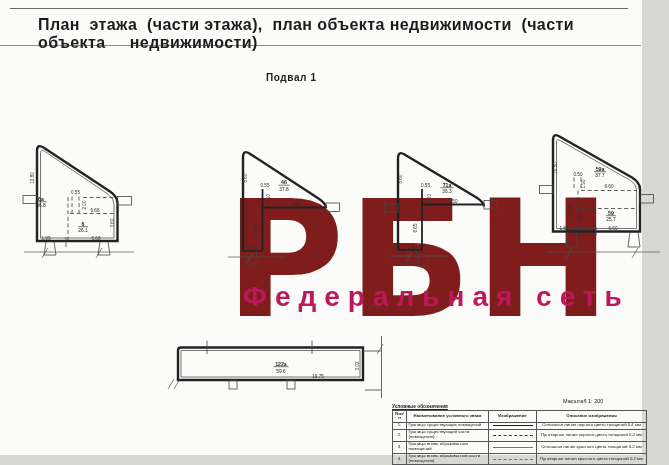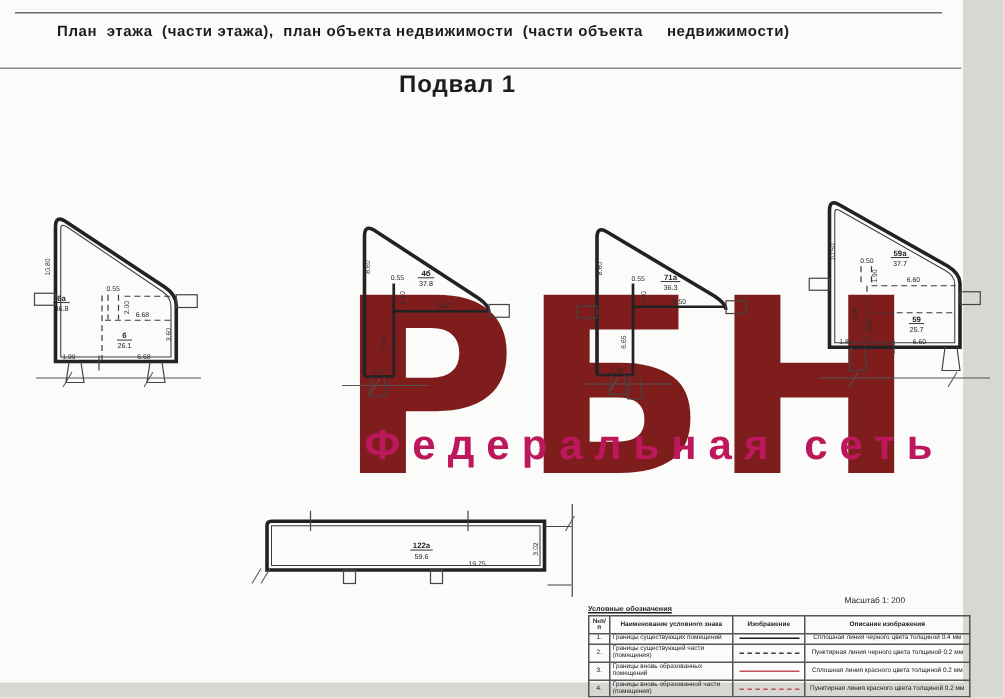--- a/index.html
+++ b/index.html
@@ -1,20 +1,20 @@
 <!DOCTYPE html>
 <html><head>
 <meta charset="utf-8">
 <style>
   html,body{margin:0;padding:0;}
   body{width:669px;height:465px;background:#d7d7d3;font-family:"Liberation Sans",sans-serif;position:relative;overflow:hidden;}
   .page{position:absolute;left:0;top:0;width:642px;height:455px;background:#fbfbf9;}
   .titleline{position:absolute;background:#6a6a6a;height:1px;}
-  .title{position:absolute;left:38px;top:16px;width:580px;font-size:10px;font-weight:bold;color:#1c1c1c;letter-spacing:.4px;white-space:pre-wrap;z-index:3;}
-  .floor{position:absolute;left:266px;top:48px;font-size:16px;font-weight:bold;color:#1d1d1d;letter-spacing:.6px;z-index:3;}
+  .title{position:absolute;left:38px;top:16px;width:580px;font-size:16px;font-weight:bold;color:#1c1c1c;letter-spacing:.4px;white-space:pre-wrap;z-index:3;}
+  .floor{position:absolute;left:266px;top:72px;font-size:10px;font-weight:bold;color:#1d1d1d;letter-spacing:.6px;z-index:3;}
   .wm-logo{position:absolute;left:225px;top:178px;font-size:163px;line-height:163px;font-weight:bold;letter-spacing:3px;color:#7f1d1d;z-index:1;font-family:"DejaVu Sans",sans-serif;}
   .wm-sub{position:absolute;left:243px;top:281px;font-size:28px;font-weight:700;letter-spacing:8px;color:#be185d;z-index:1;}
   svg.plan{position:absolute;left:0;top:0;z-index:2;}
   .scale{position:absolute;left:563px;top:398px;font-size:5.5px;color:#222;z-index:3;}
   .legend{position:absolute;left:392px;top:404px;z-index:3;}
   .legend h4{margin:0 0 1px 0;font-size:4.8px;font-weight:bold;color:#222;text-decoration:underline;}
   table.lg{border-collapse:collapse;width:254px;table-layout:fixed;}
   table.lg th,table.lg td{border:0.5px solid #555;font-size:4.3px;color:#222;padding:0.5px 1.5px;line-height:1.15;overflow:hidden;}
   table.lg th{font-weight:bold;text-align:center;}
   td.c{text-align:center;}

